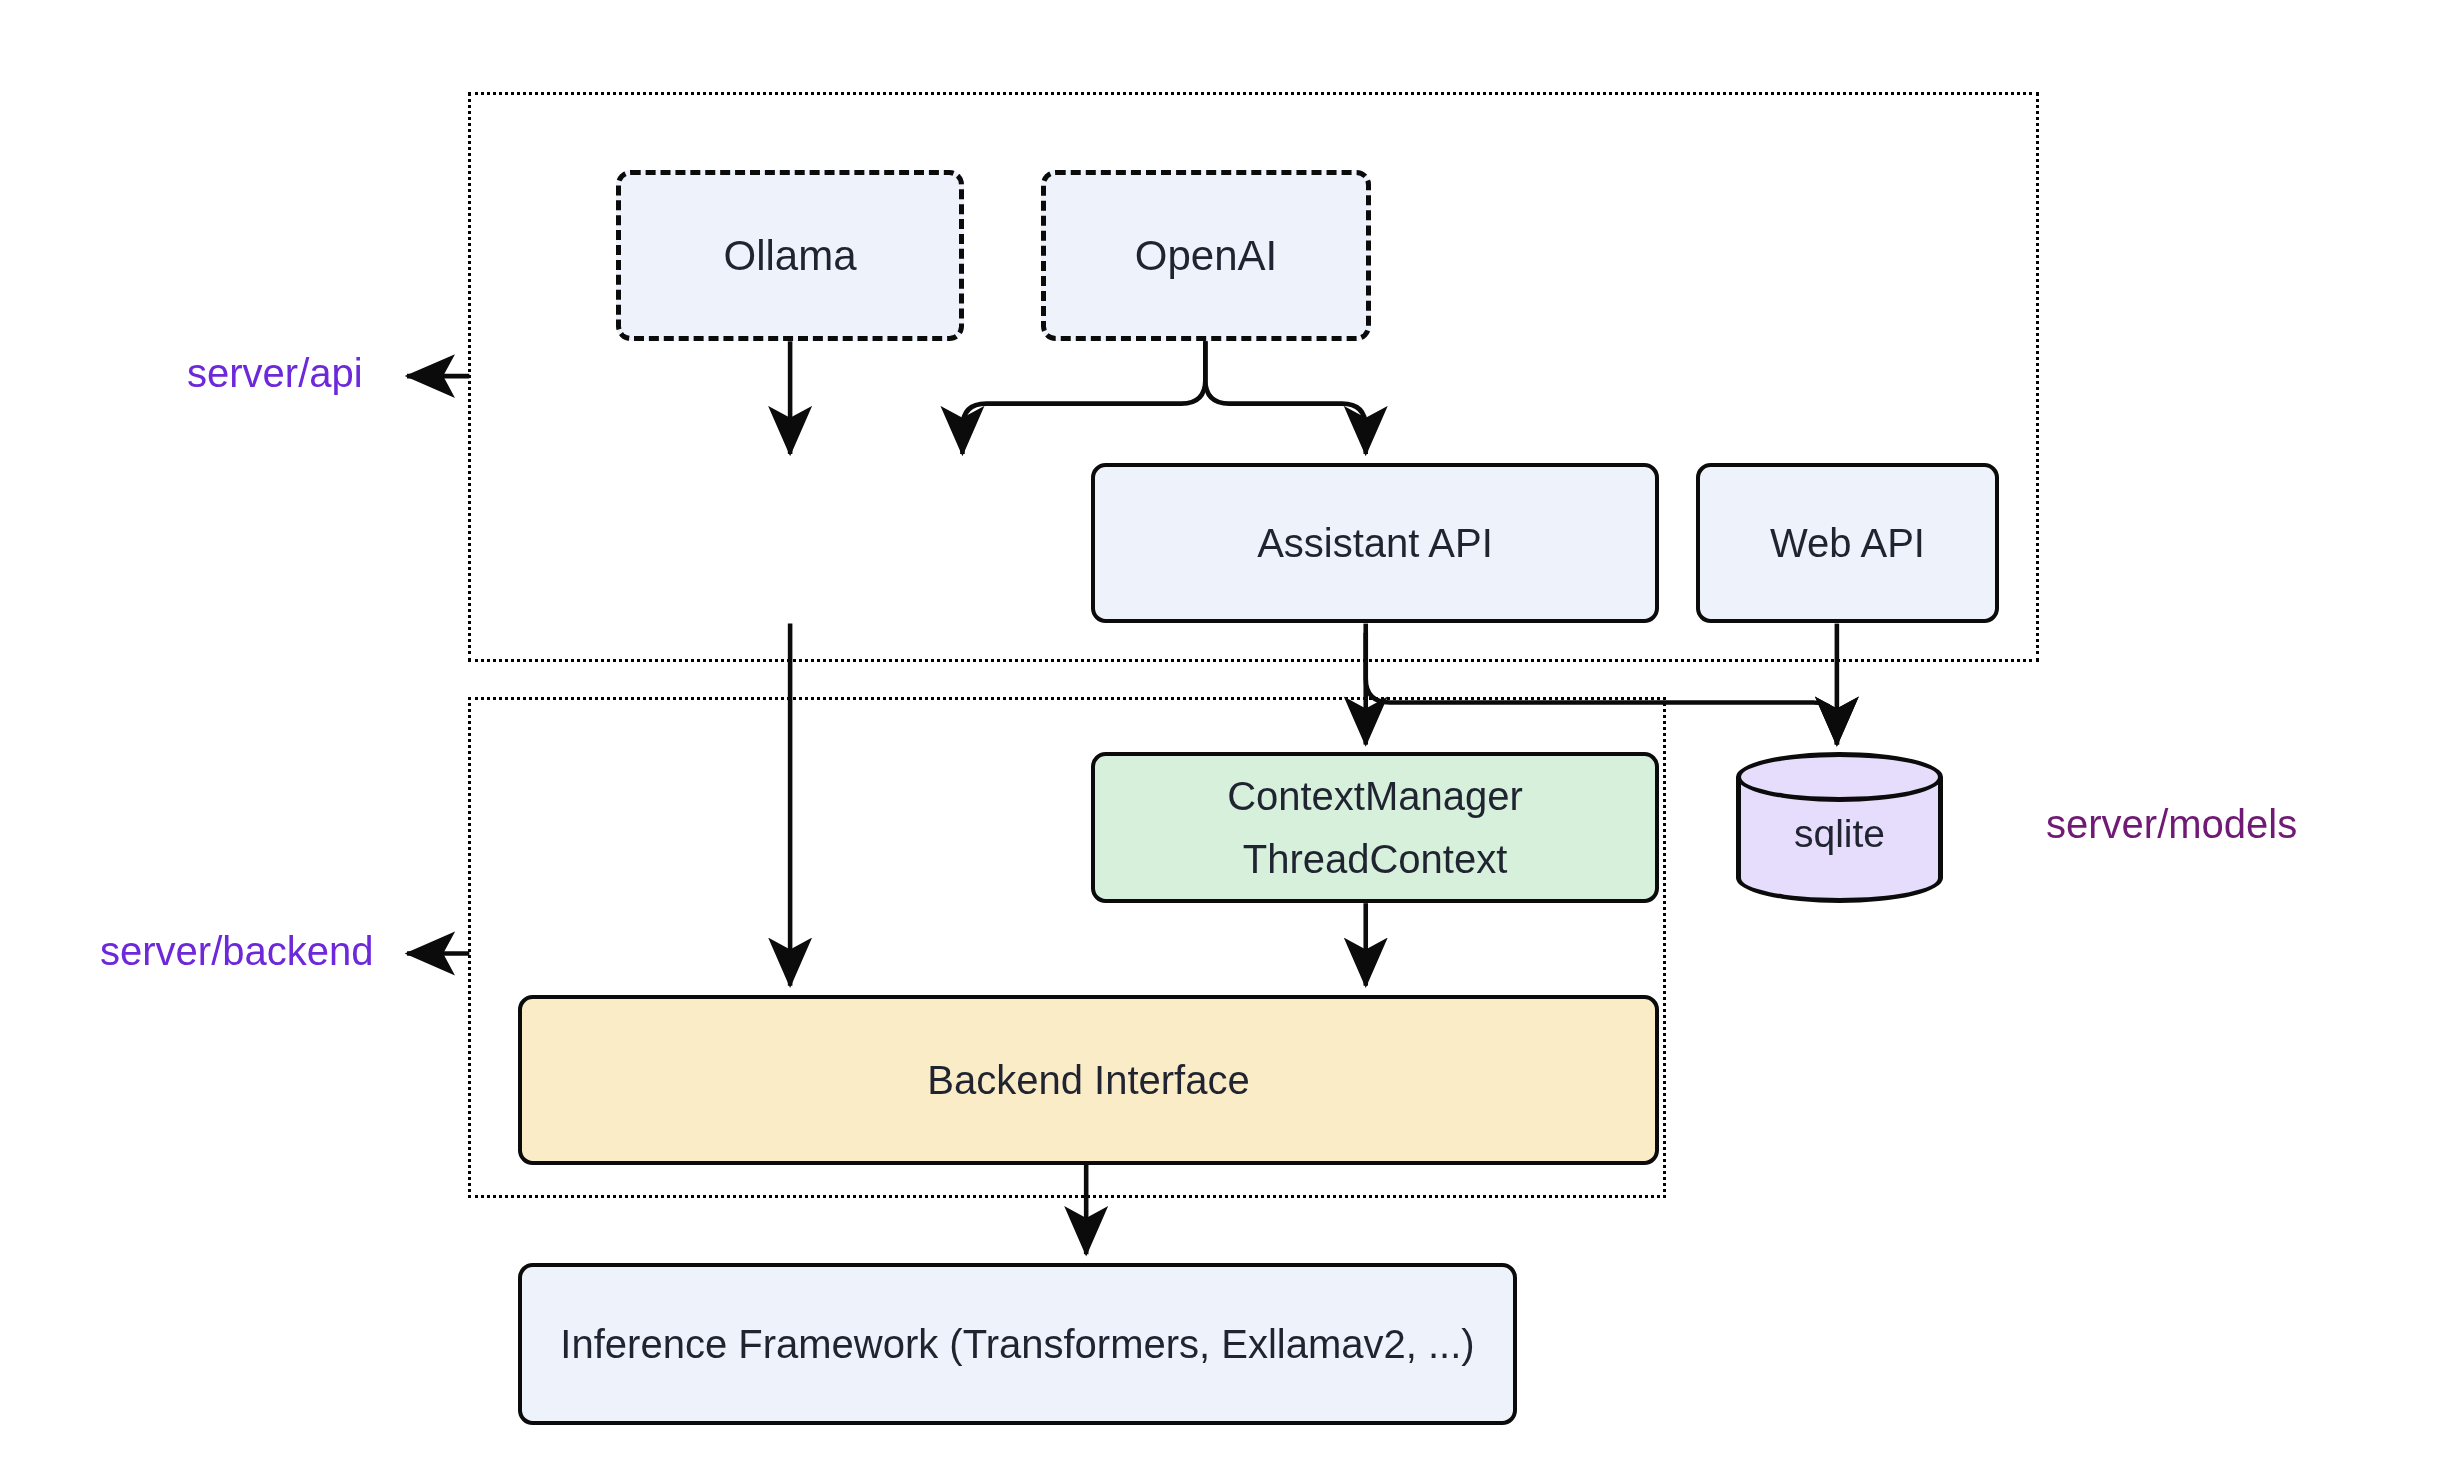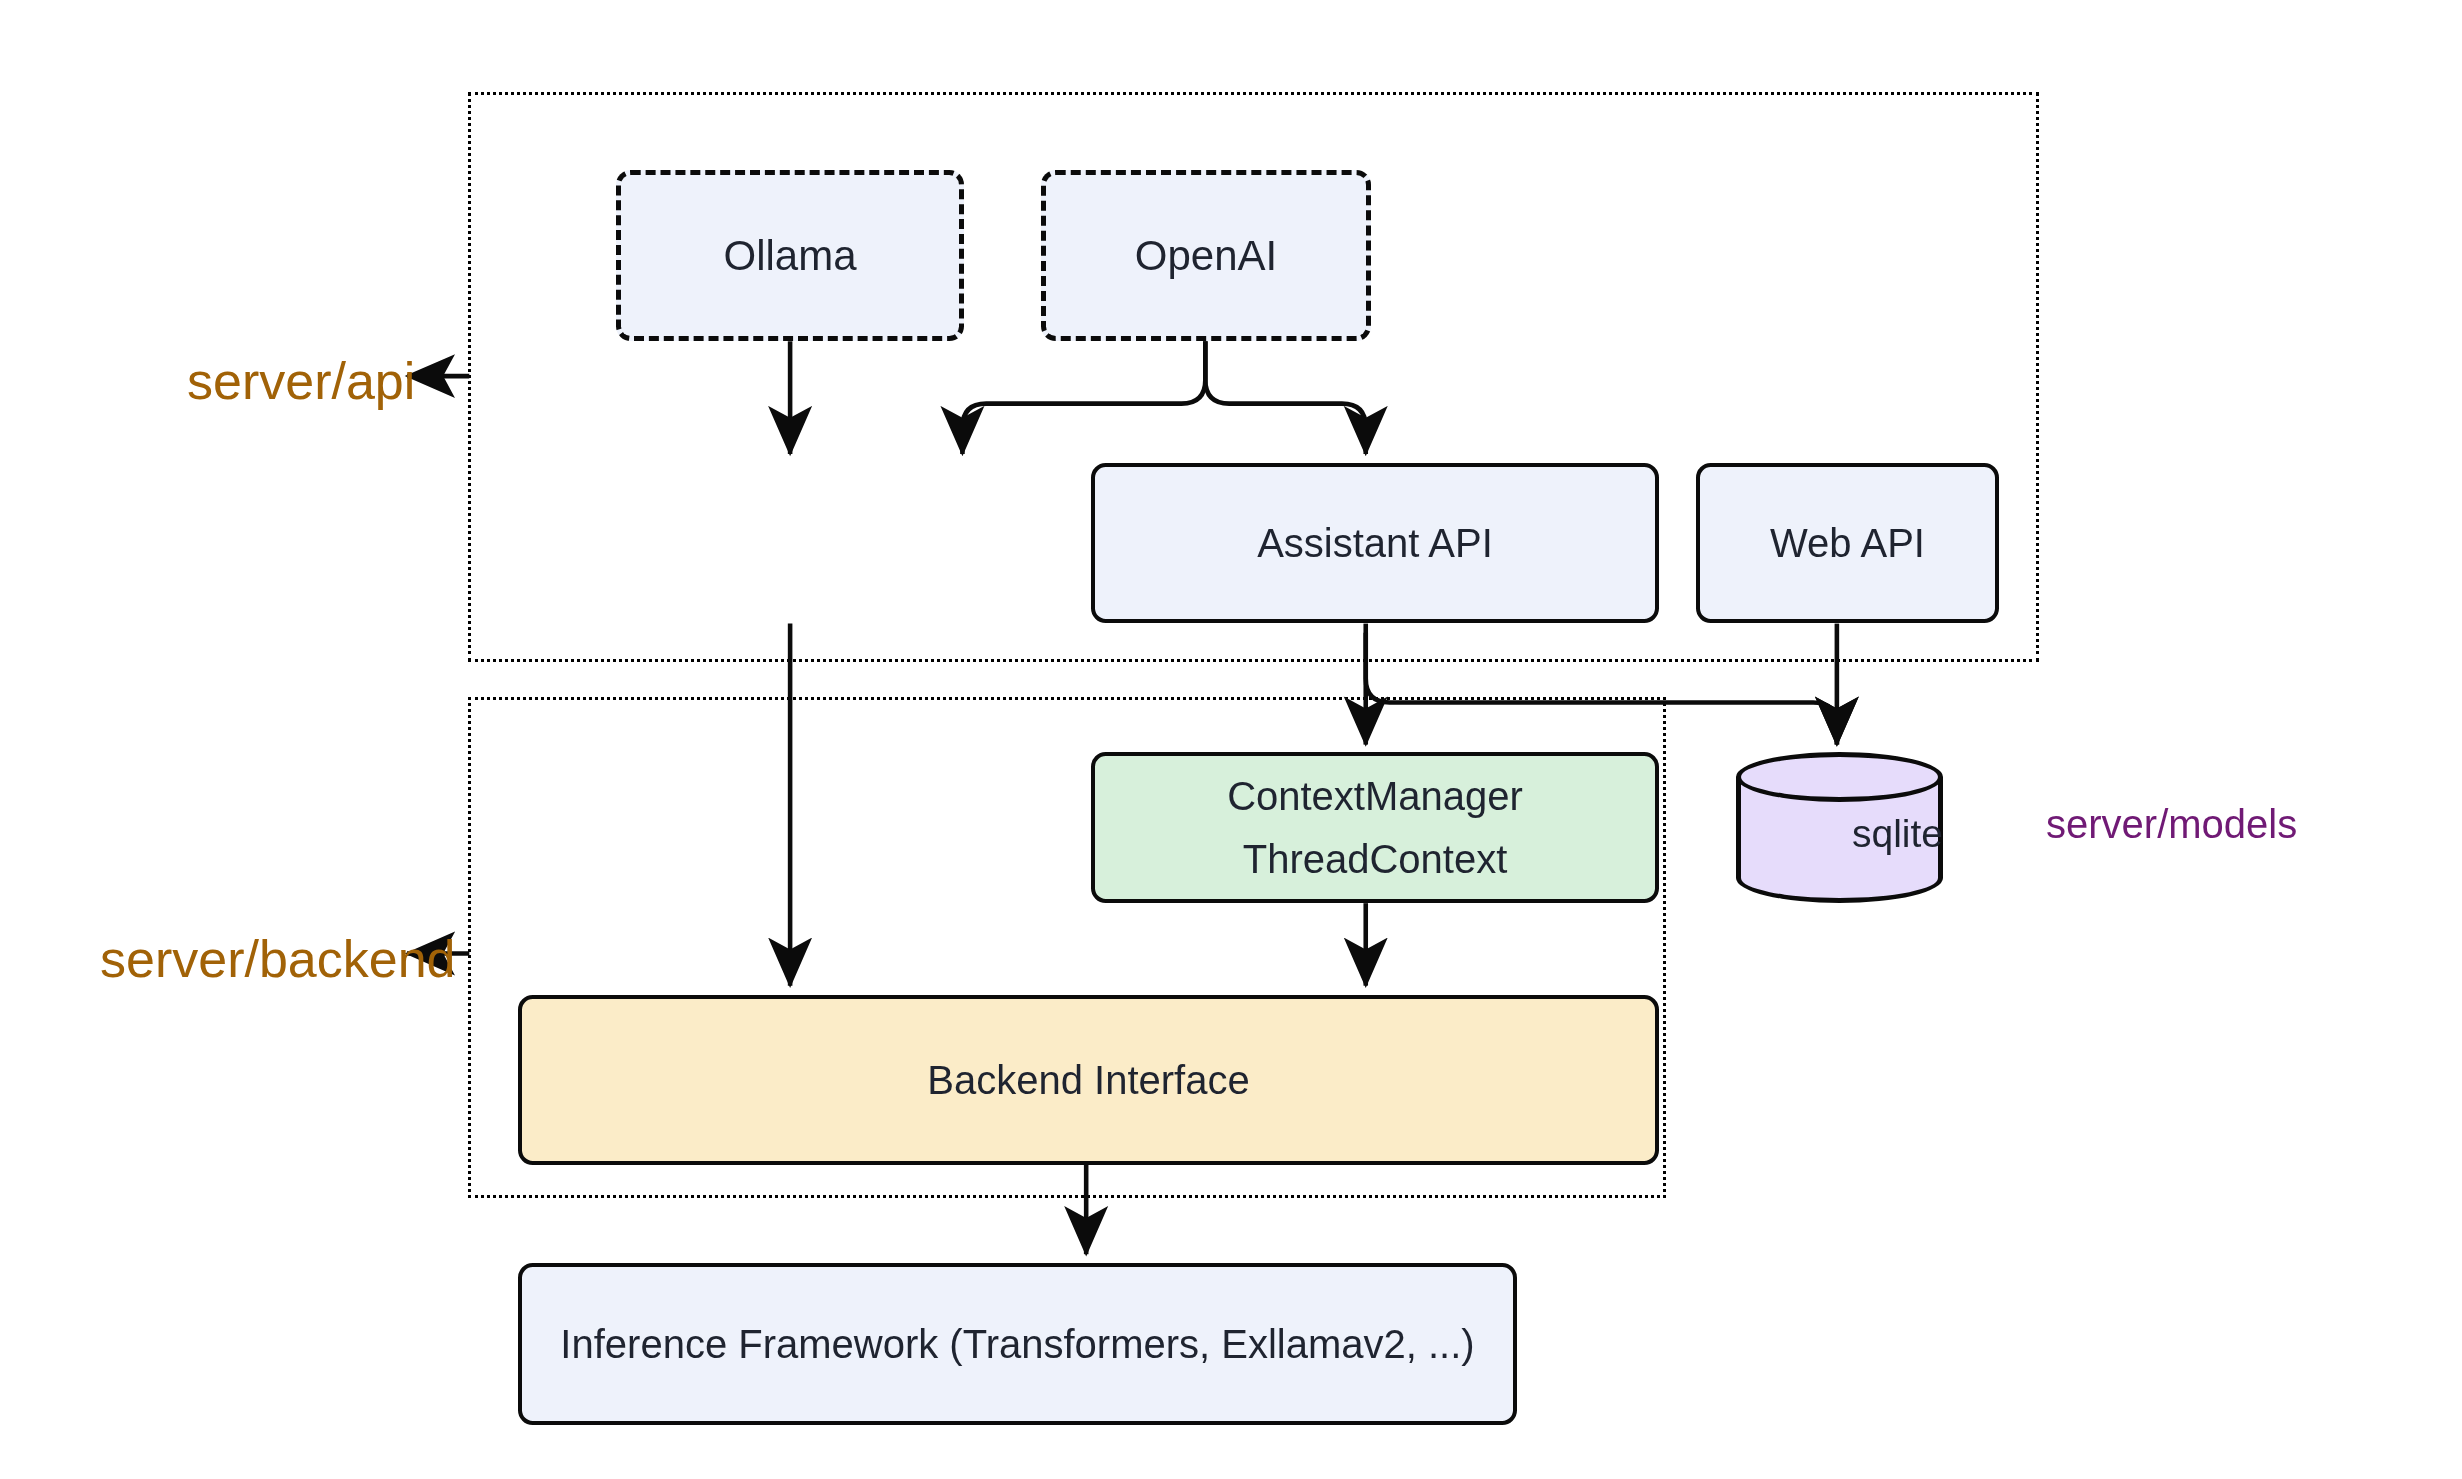--- a/index.html
+++ b/index.html
@@ -25,23 +25,23 @@
 
   .cyl{position:absolute;}
   .cyl .cap{position:absolute;left:0;top:0;width:100%;height:50px;box-sizing:border-box;
             border:5.5px solid #0b0b0b;border-radius:50%;background:#e6dcfb;z-index:3;}
   .cyl .body{position:absolute;left:0;top:25px;width:100%;height:calc(100% - 50px);
              box-sizing:border-box;border-left:5.5px solid #0b0b0b;border-right:5.5px solid #0b0b0b;
              background:#e6dcfb;z-index:2;}
   .cyl .base{position:absolute;left:0;bottom:0;width:100%;height:50px;box-sizing:border-box;
              border:5.5px solid #0b0b0b;border-radius:50%;background:#e6dcfb;z-index:1;}
   .cyl .cyl-lbl{position:absolute;left:0;right:0;top:54%;transform:translateY(-50%);
-                text-align:right;font-size:39px;z-index:4;color:#1f2430;}
+                text-align:center;font-size:39px;z-index:4;color:#1f2430;}
 
-  .edge-label{position:absolute;font-size:52px;color:#a16207;white-space:nowrap;}
+  .edge-label{position:absolute;font-size:40px;color:#6d28d9;white-space:nowrap;}
   .free-label{position:absolute;font-size:40px;color:#701a75;white-space:nowrap;}
 </style>
 </head>
 <body>
 
 <div id="stage">
 
   <div class="group-box" style="left:468px;top:92px;width:1571px;height:570px;"></div>
 
   <div class="group-box" style="left:468px;top:697px;width:1198px;height:501px;"></div>

